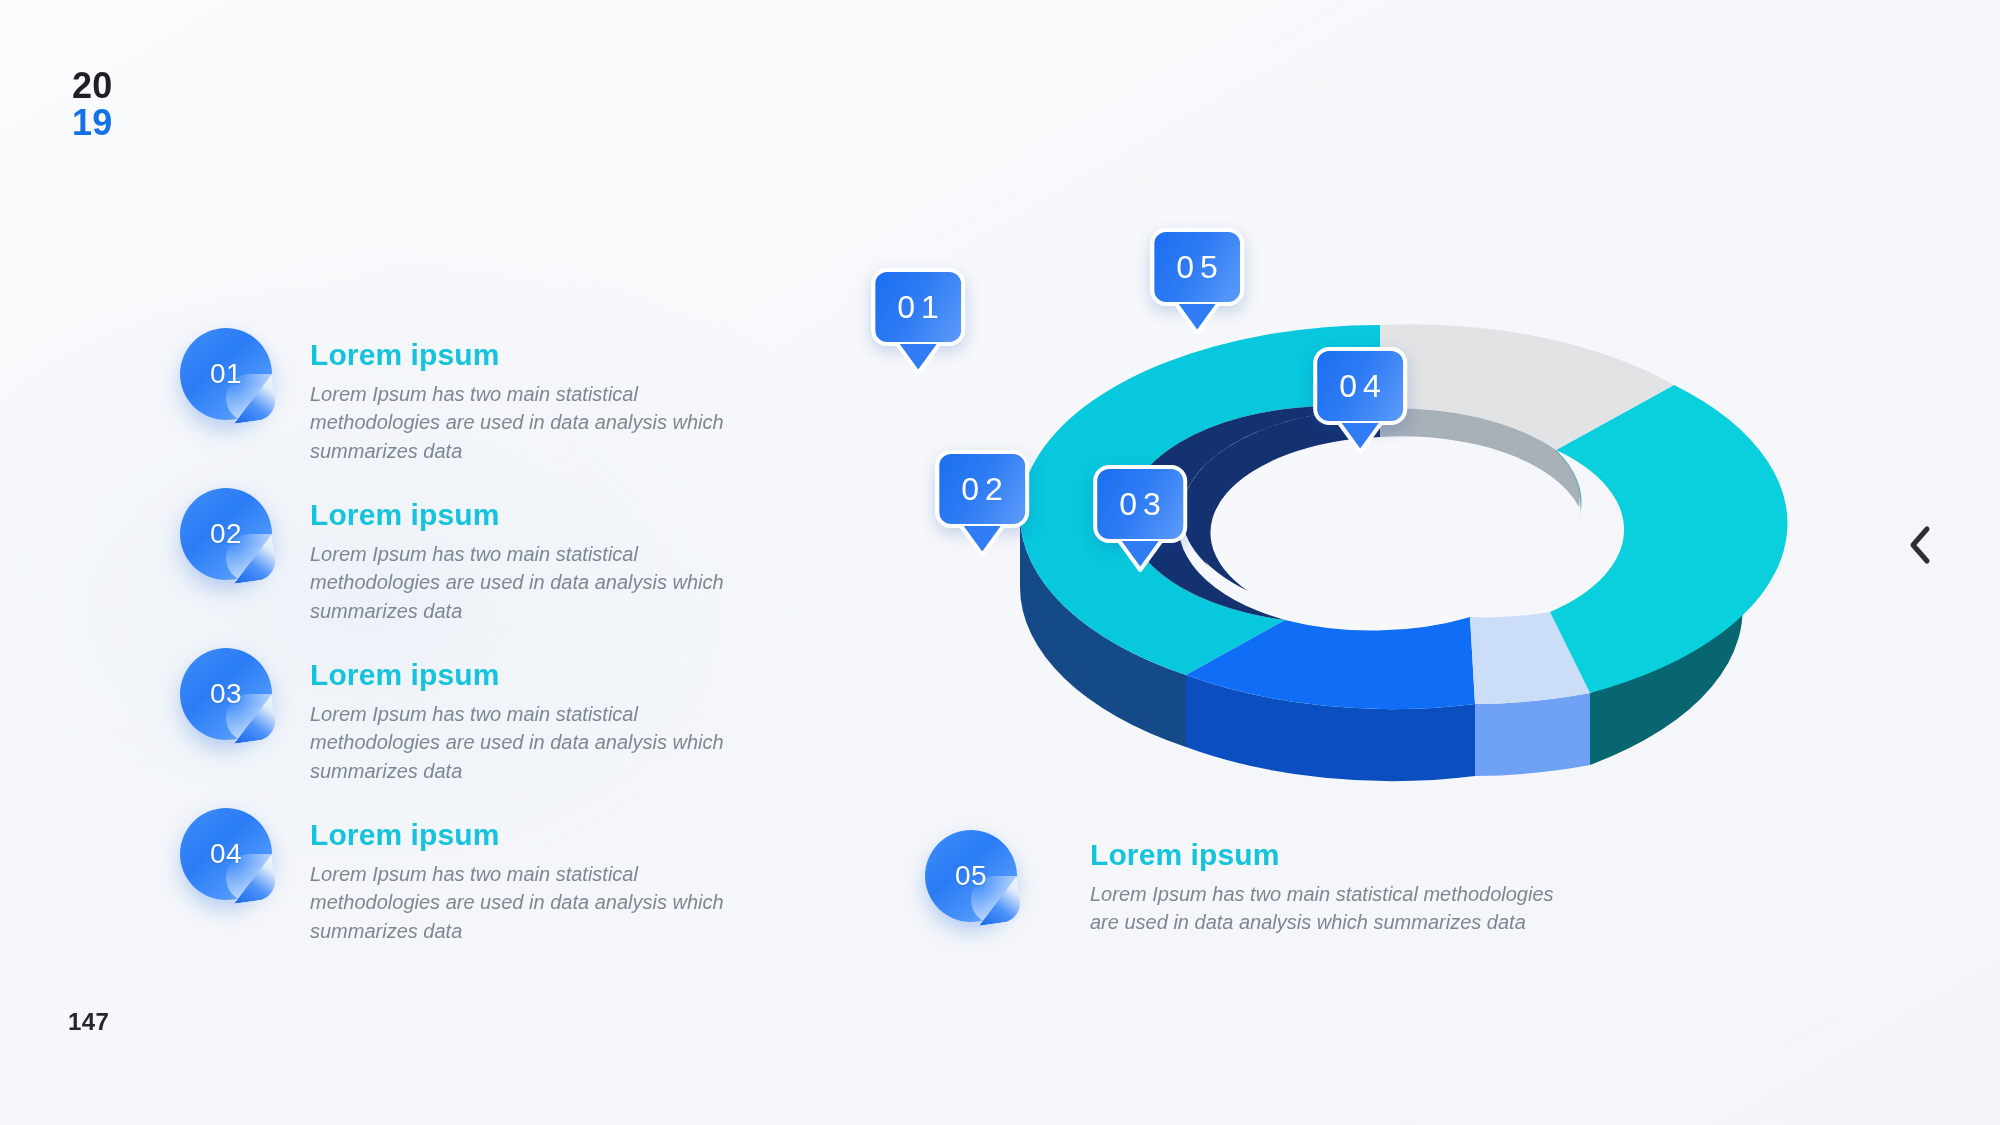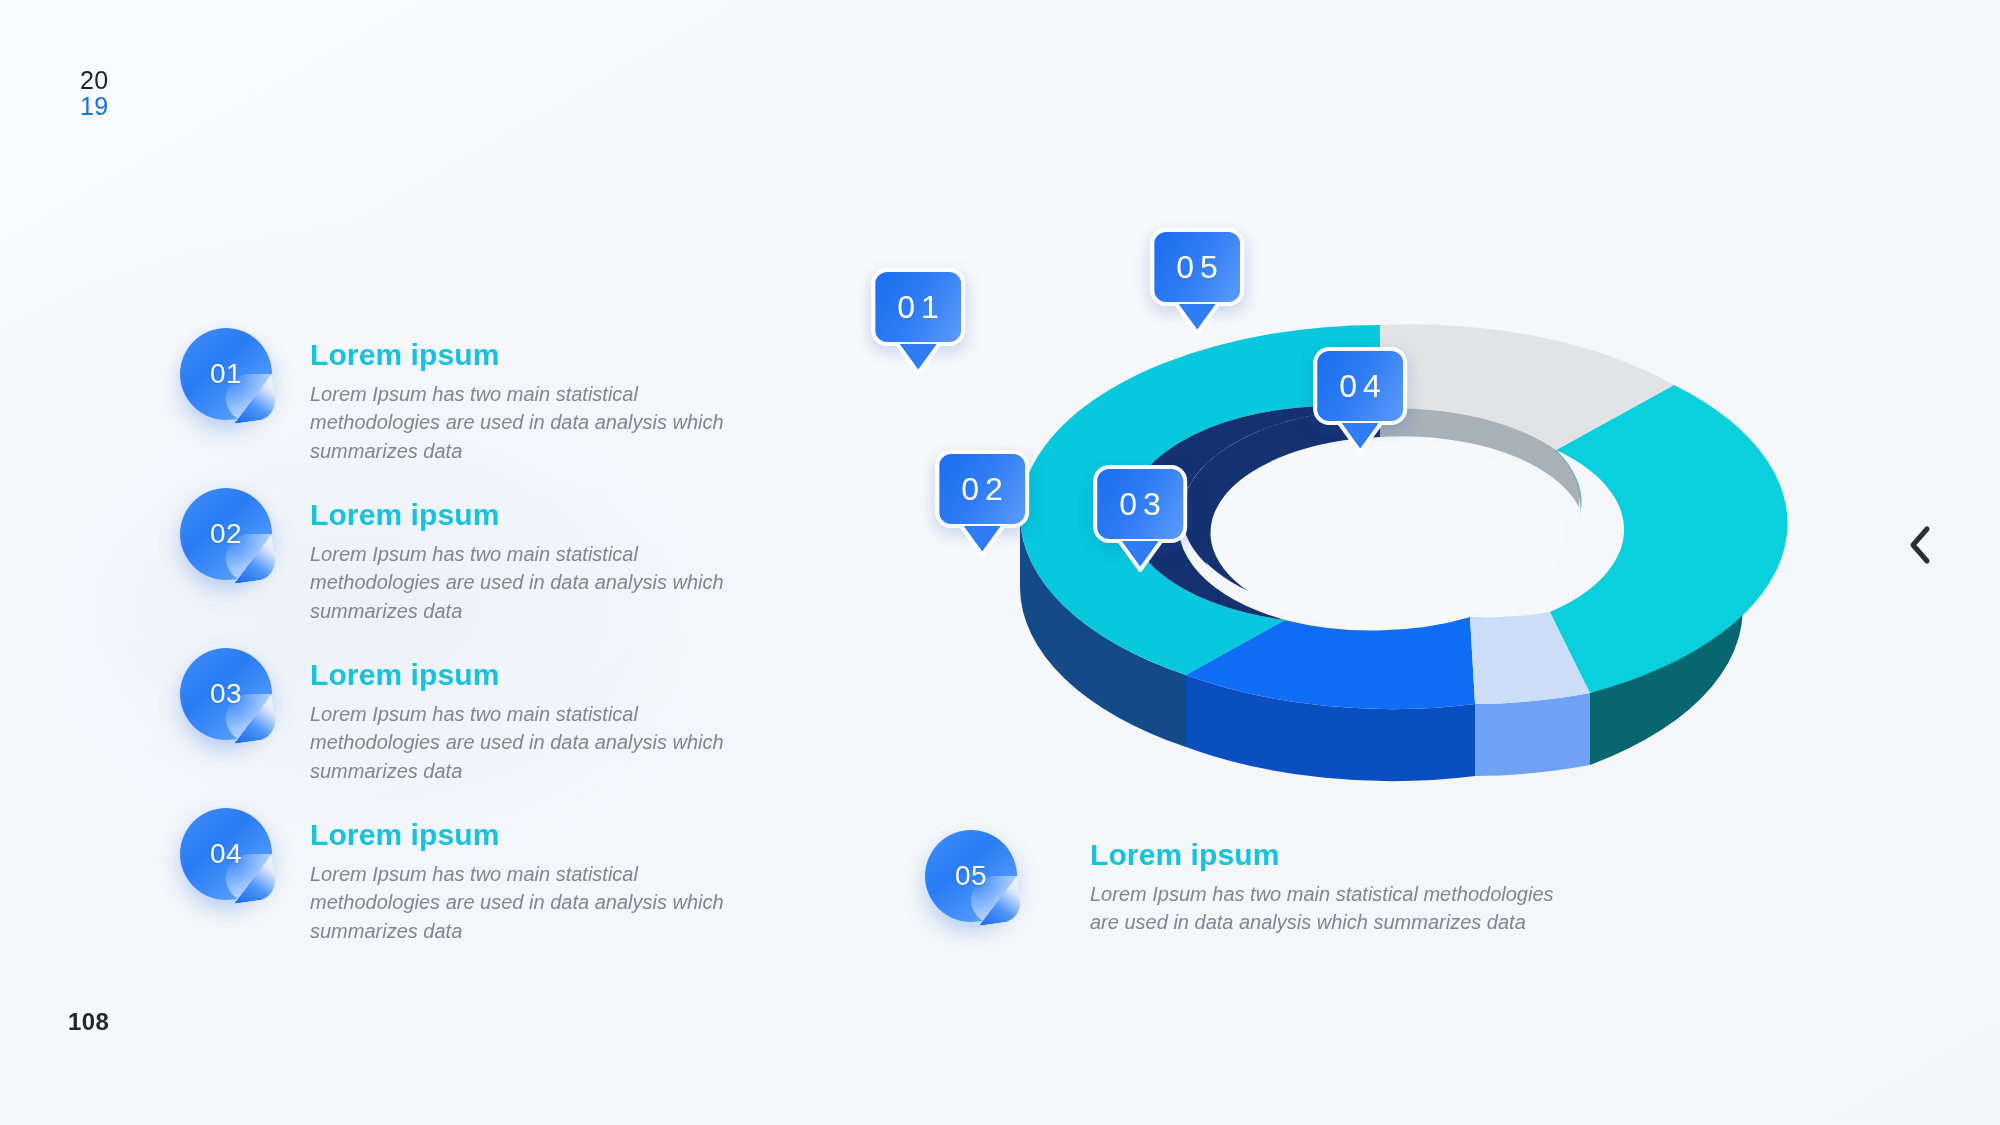--- a/index.html
+++ b/index.html
@@ -9,22 +9,22 @@
     background:#f7f8fa;
   }
   .slide {
     position:relative; width:2000px; height:1125px;
     background:
       radial-gradient(900px 620px at 18% 54%, #eef2f8 0%, rgba(238,242,248,0) 62%),
       linear-gradient(150deg,#fafbfc 0%,#f5f7fa 52%,#f3f5f9 100%);
   }
 
   
-  .year { position:absolute; left:80px; top:68px; line-height:1.02;
-          font-size:25px; font-weight:400; letter-spacing:.3px; }
+  .year { position:absolute; left:72px; top:68px; line-height:1.02;
+          font-size:36px; font-weight:700; letter-spacing:.3px; }
   .year .y1 { color:#1d2126; }
   .year .y2 { color:#1472e6; }
 
   
   .pagenum { position:absolute; left:68px; top:1008px;
              font-size:24px; font-weight:700; color:#24282d; letter-spacing:.4px; }
 
   
   .nav-prev { position:absolute; left:1920px; top:545px; width:44px; height:44px;
               transform:translate(-50%,-50%); cursor:pointer;
@@ -106,21 +106,21 @@
 </head>
 <body>
 
 <div class="slide">
 
   <div class="year">
     <div class="y1">20</div>
     <div class="y2">19</div>
   </div>
 
-  <div class="pagenum">108</div>
+  <div class="pagenum">147</div>
 
   <div class="nav-prev">
     <svg width="30" height="44" viewBox="0 0 30 44" aria-hidden="true">
       <path d="M22 6 L8 22 L22 38" fill="none" stroke="#2b2f35" stroke-width="5" stroke-linecap="round" stroke-linejoin="round"></path>
     </svg>
   </div>
 
   <div class="list">
 
     <div class="list-item">

